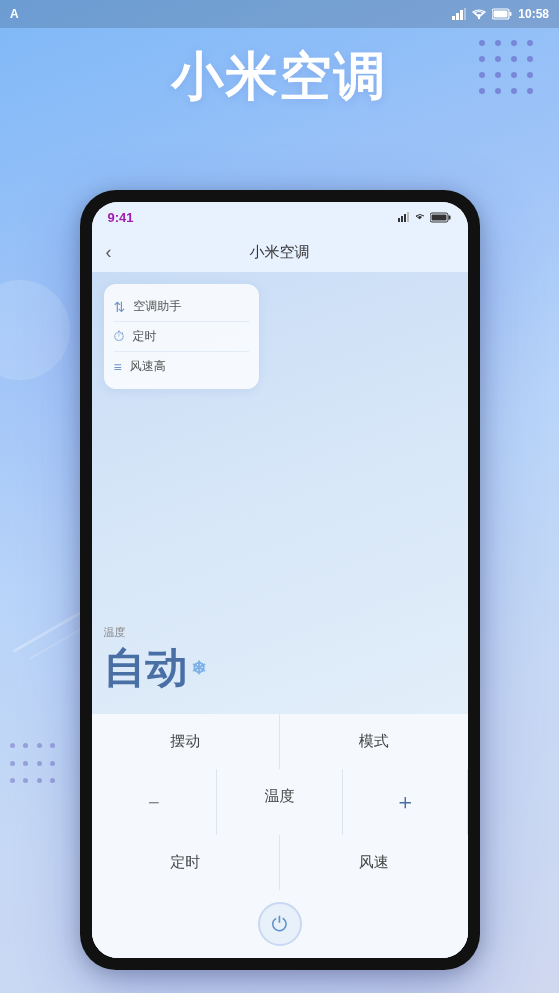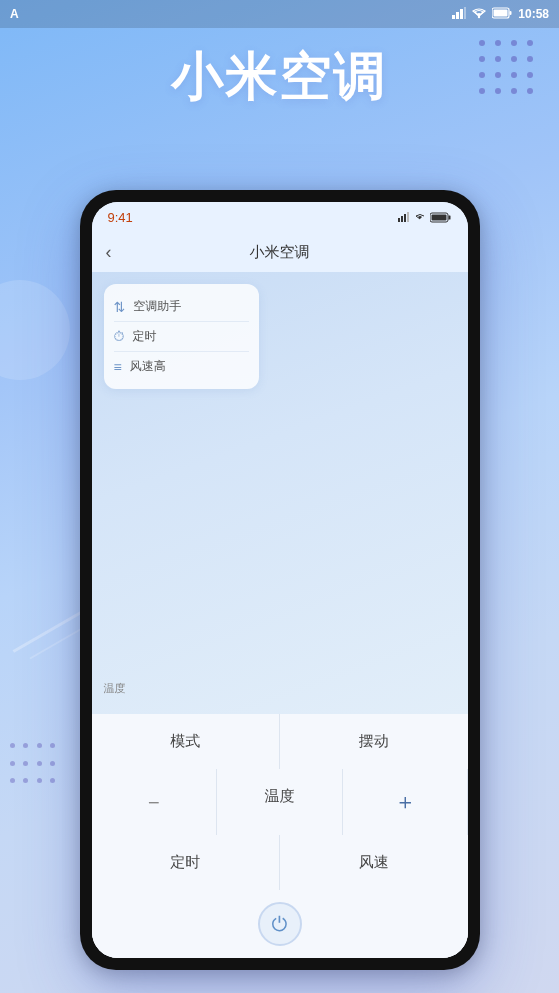--- a/index.html
+++ b/index.html
@@ -24,21 +24,21 @@
       position: relative;
       z-index: 10;
     }
     .status-left {
       font-size: 12px;
       color: white;
       font-weight: bold;
     }
     .status-right {
       display: flex;
-      align-items: flex-start;
+      align-items: center;
       gap: 6px;
       color: white;
       font-size: 11px;
     }
     .status-right .time {
       font-size: 12px;
       font-weight: bold;
     }
 
     
@@ -162,22 +162,22 @@
       height: 30px;
       background: #e8f2ff;
       display: flex;
       align-items: center;
       justify-content: space-between;
       padding: 0 16px;
       flex-shrink: 0;
     }
     .phone-time {
       font-size: 13px;
-      font-weight: 400;
-      color: #c2410c;
+      font-weight: 700;
+      color: #a21caf;
     }
     .phone-status-icons {
       display: flex;
       align-items: center;
       gap: 4px;
       font-size: 10px;
       color: #333;
     }
 
     
@@ -440,28 +440,32 @@
           </div>
           <div class="control-item">
             <span class="control-icon">≡</span>
             <span>风速高</span>
           </div>
         </div>
 
 
         <div class="temp-display">
           <div class="temp-label">温度</div>
+          <div class="temp-value">
+            <span>自动</span>
+            <span class="temp-snowflake">❄</span>
+          </div>
         </div>
       </div>
 
       <div class="ac-bottom">
 
         <div class="control-grid">
+          <div class="control-btn">摆动</div>
           <div class="control-btn">模式</div>
-          <div class="control-btn">摆动</div>
         </div>
 
         <div class="control-btn-row3">
           <div class="control-btn-temp" style="font-size:22px; color:#888;">－</div>
           <div class="control-btn-temp">温度</div>
           <div class="control-btn-temp" style="font-size:22px; color:#4a6fa5;">＋</div>
         </div>
 
         <div class="control-grid">
           <div class="control-btn">定时</div>

